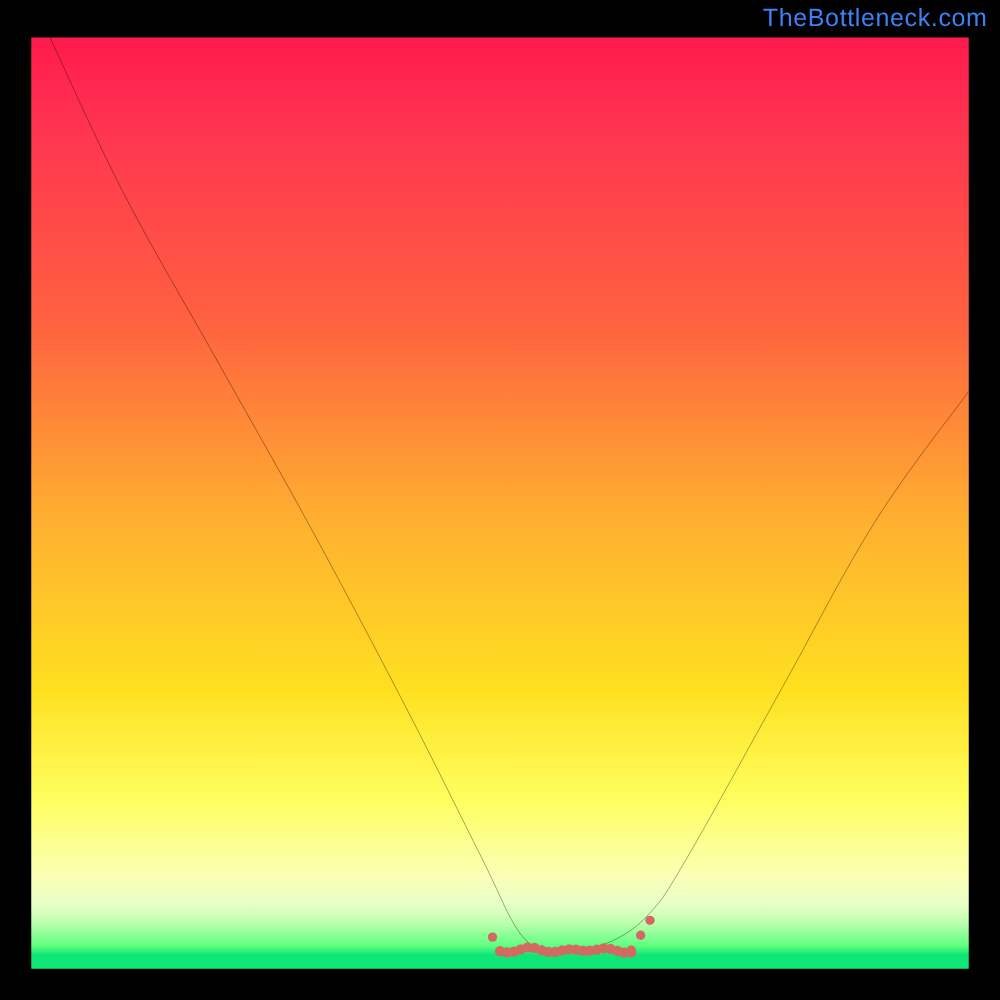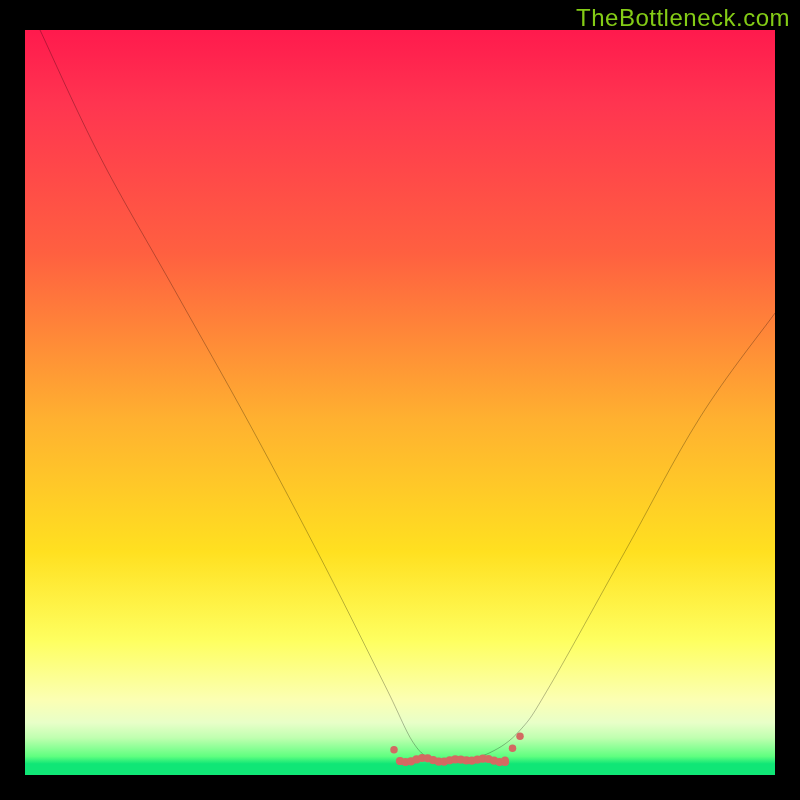--- a/index.html
+++ b/index.html
@@ -14,23 +14,23 @@
   .frame {
     position: relative;
     width: 800px;
     height: 800px;
     background: #000;
   }
   .watermark {
     position: absolute;
     top: 4px;
     right: 10px;
-    font-size: 24px;
+    font-size: 20px;
     font-weight: 500;
-    color: #84cc16;
+    color: #3b82f6;
     letter-spacing: 0.5px;
     z-index: 10;
   }
   .plot-bg {
     position: absolute;
     left: 25px;
     top: 30px;
     width: 750px;
     height: 745px;
     

